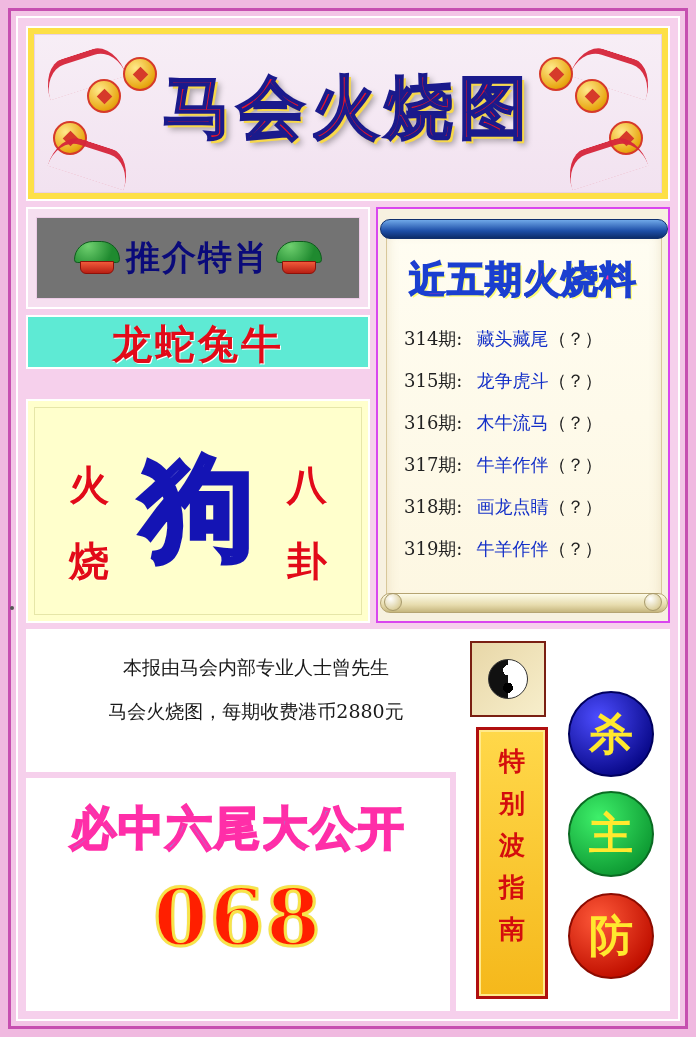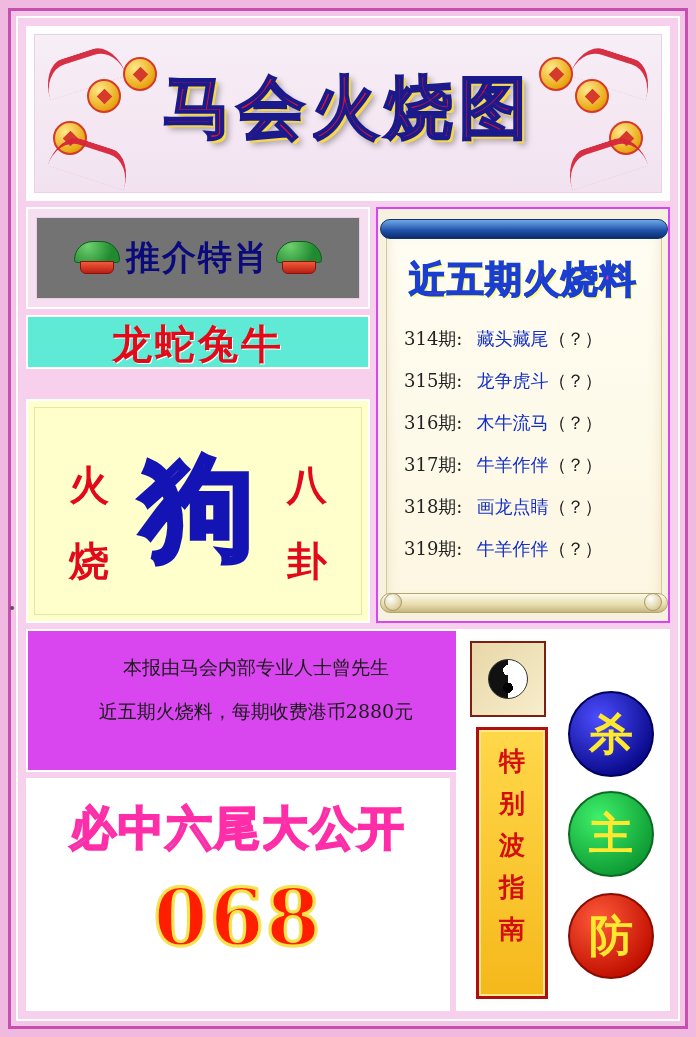--- a/index.html
+++ b/index.html
@@ -41,21 +41,21 @@
     width: 648px;
     height: 989px;
     box-sizing: border-box;
   }
 
   
   .banner {
     position: absolute;
     left: 2px; top: 2px;
     width: 644px; height: 175px;
-    background: #ffffff;
+    background: #fde047;
     border: 2px solid #ffffff;
     box-sizing: border-box;
     overflow: hidden;
   }
   .banner-inner {
     position: absolute;
     left: 6px; top: 6px; right: 6px; bottom: 6px;
     background: linear-gradient(180deg,#f7eef6 0%, #f2e2f0 100%);
     border: 1px solid #e9d2e6;
   }
@@ -270,21 +270,21 @@
     white-space: nowrap;
   }
   .scroll-row .issue { color: #222222; }
   .scroll-row .phrase { color: #1430c8; margin-left: 14px; }
   .scroll-row .qmark { color: #222222; }
 
   
   .note {
     left: 2px; top: 605px;
     width: 460px; height: 143px;
-    background: #d946ef;
+    background: #ffffff;
     border: 2px solid #ffffff;
   }
   .note-inner {
     position: absolute;
     left: 0; right: 0; top: 14px;
     text-align: center;
     font-family: "DejaVu Serif", "Liberation Serif", serif;
     font-size: 19px;
     color: #1a1a1a;
     line-height: 44px;
@@ -482,21 +482,21 @@
         </div>
         <div class="scroll-row">
           <span class="issue">319期:</span><span class="phrase">牛羊作伴</span><span class="qmark">（？）</span>
         </div>
       </div>
     </div>
 
     <div class="box note">
       <div class="note-inner">
         <div>本报由马会内部专业人士曾先生</div>
-        <div>近五期火烧料，每期收费港币2880元</div>
+        <div>马会火烧图，每期收费港币2880元</div>
       </div>
     </div>
 
     <div class="box lottery">
       <div class="lottery-title">必中六尾大公开</div>
       <div class="lottery-nums">
         <div class="lnum">068</div>
       </div>
     </div>
 

